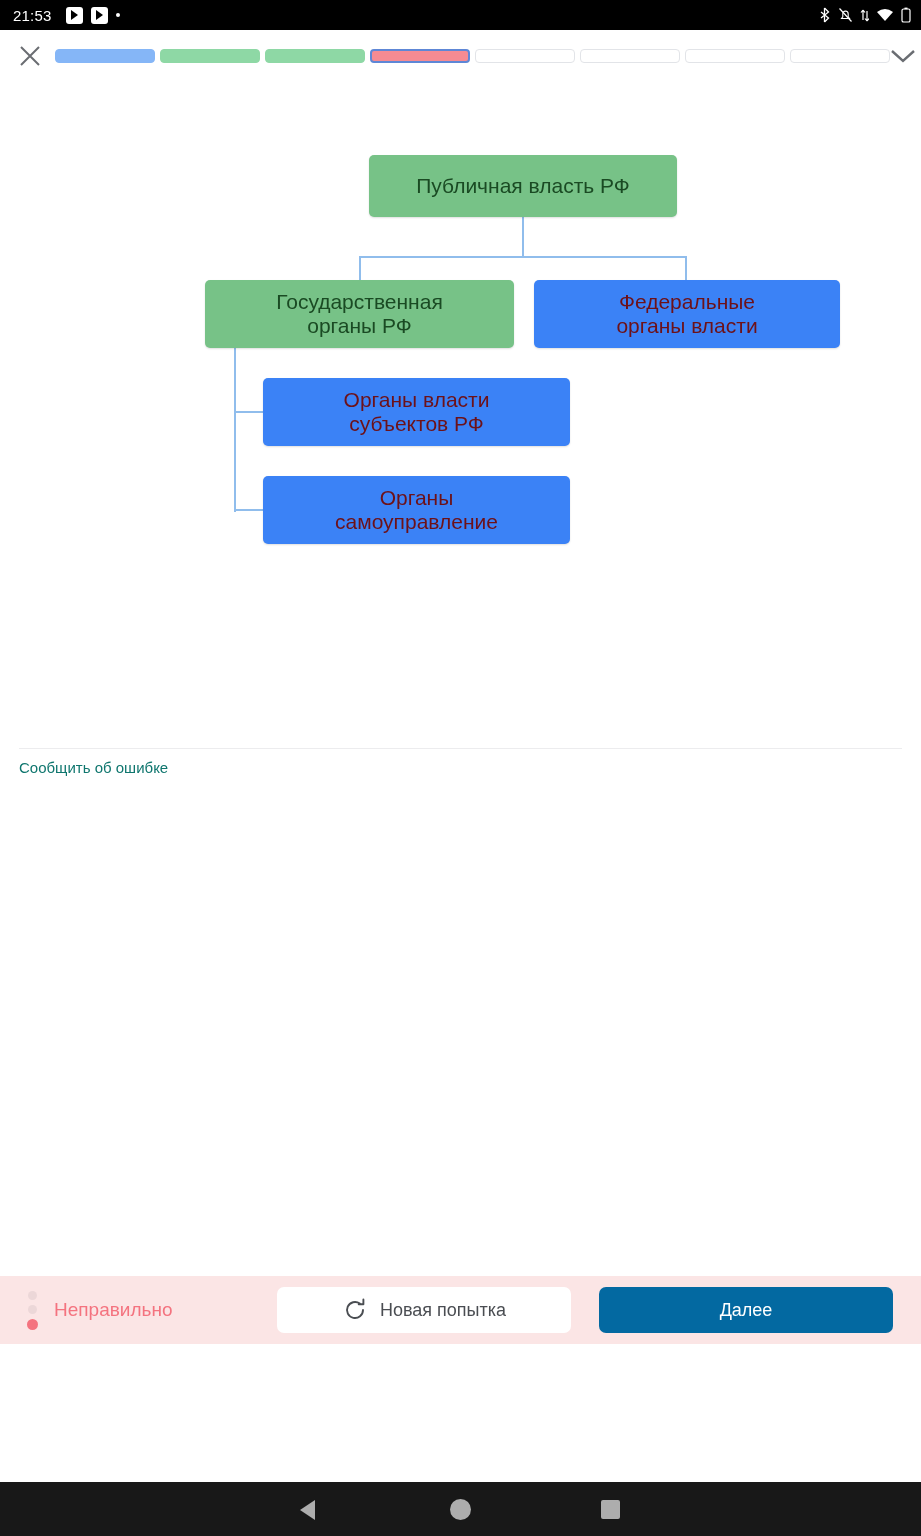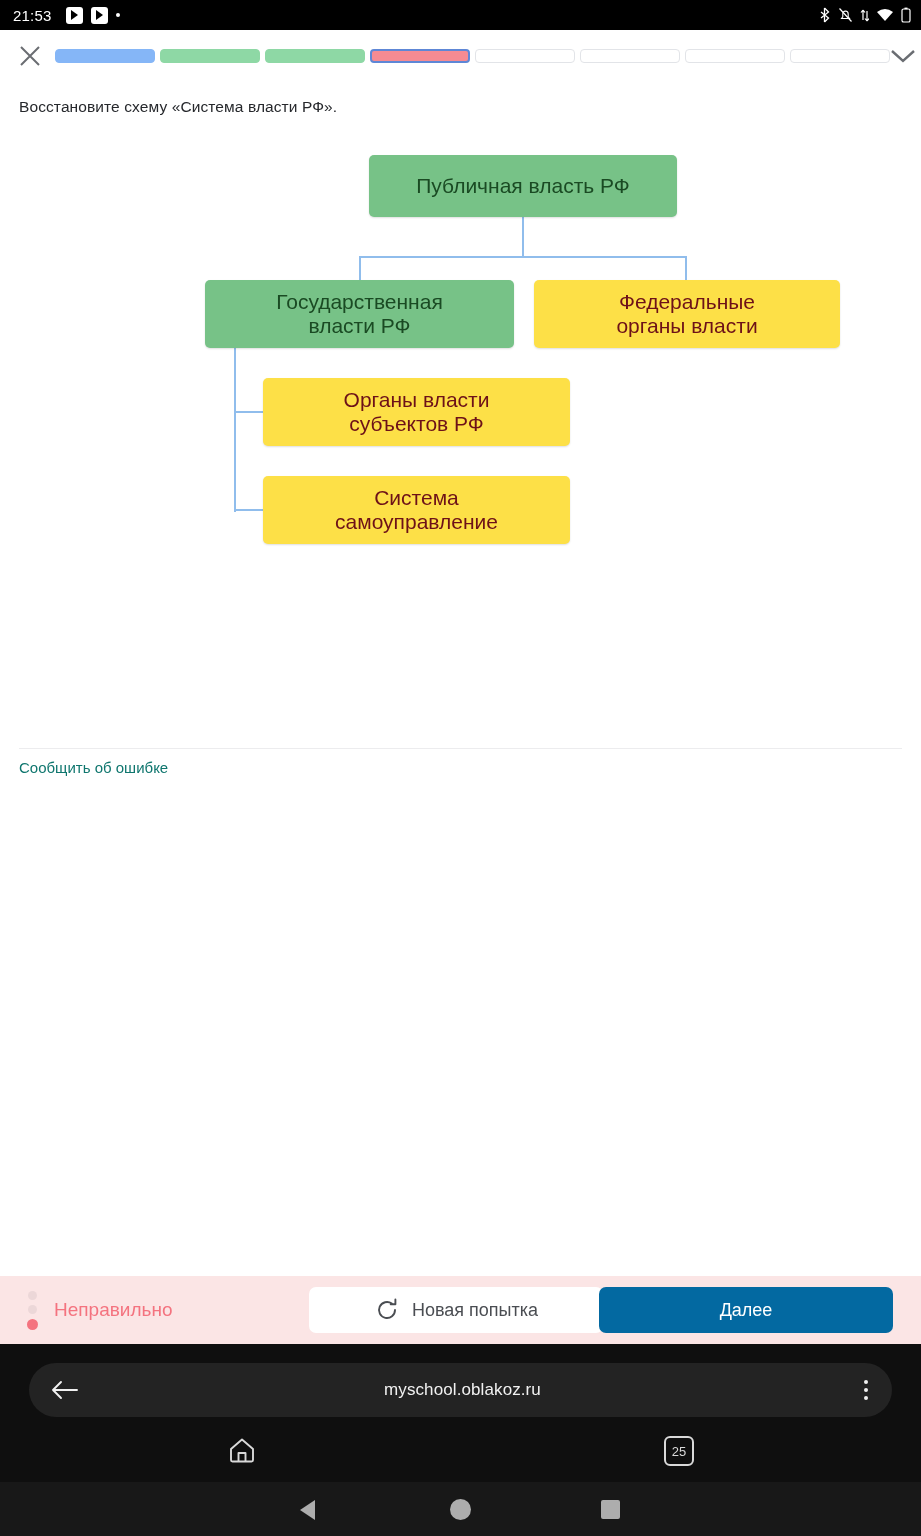--- a/index.html
+++ b/index.html
@@ -70,21 +70,21 @@
   }
   .node {
     position:absolute;
     display:flex; align-items:center; justify-content:center;
     text-align:center; line-height:1.12;
     border-radius:5px;
     font-size:21px;
     box-shadow: 0 1px 2px rgba(0,0,0,0.13);
   }
   .node.green { background:#77c287; color:#1a4a23; }
-  .node.red   { background:#fde047; color:#6d1118; }
+  .node.red   { background:#3b82f6; color:#6d1118; }
 
   .conn { position:absolute; background:#90bdec; }
   .conn.v { width:2px; }
   .conn.h { height:2px; }
 
   
   .edge-slot {
     position:absolute; right:-12px; top:460px;
     width:26px; height:250px;
     border:1px solid #e8e8ea; border-radius:8px; background:#fff;
@@ -108,21 +108,21 @@
   }
   .dots-ind {
     margin-left:27px; display:flex; flex-direction:column; align-items:center; gap:5px;
   }
   .dots-ind .d { width:9px; height:9px; border-radius:50%; background:#ecd7d8; }
   .dots-ind .d.on { background:#f4737f; width:11px; height:11px; }
   .verdict {
     margin-left:16px; font-size:19px; color:#f4737f;
   }
   .btn-retry {
-    position:absolute; left:309px; top:1287px;
+    position:absolute; left:277px; top:1287px;
     width:294px; height:46px; border-radius:7px;
     background:#fff; border:none;
     display:flex; align-items:center; justify-content:center; gap:12px;
     font-size:18px; color:#4a4d52;
     font-family:"Liberation Sans", sans-serif;
     cursor:pointer;
   }
   .btn-next {
     position:absolute; left:599px; top:1287px;
     width:294px; height:46px; border-radius:7px;
@@ -232,54 +232,53 @@
       <span class="seg"></span>
       <span class="seg"></span>
     </div>
     <div class="chev-down">
       <svg width="26" height="16" viewBox="0 0 26 16">
         <path d="M2 3 L13 13 L24 3" stroke="#6a6d72" stroke-width="2.4" fill="none"></path>
       </svg>
     </div>
   </div>
 
-  <div class="question">Восстановите схему «Система власти РФ».</div>
 
   <div class="diagram">
 
     <div class="conn v" style="left:507px; top:86px; height:42px;"></div>
     <div class="conn h" style="left:344px; top:126px; width:328px;"></div>
     <div class="conn v" style="left:344px; top:126px; height:30px;"></div>
     <div class="conn v" style="left:670px; top:126px; height:30px;"></div>
 
     <div class="conn v" style="left:219px; top:218px; height:164px;"></div>
     <div class="conn h" style="left:219px; top:281px; width:30px;"></div>
     <div class="conn h" style="left:219px; top:379px; width:30px;"></div>
 
     <div class="node green" style="left:354px; top:25px; width:308px; height:62px;">
       <span>Публичная власть РФ</span>
     </div>
 
     <div class="node green" style="left:190px; top:150px; width:309px; height:68px; white-space:pre-line;">
       <span>Государственная
-власти РФ</span>
+органы РФ</span>
     </div>
 
     <div class="node red" style="left:519px; top:150px; width:306px; height:68px; white-space:pre-line;">
       <span>Федеральные
 органы власти</span>
     </div>
 
     <div class="node red" style="left:248px; top:248px; width:307px; height:68px; white-space:pre-line;">
       <span>Органы власти
 субъектов РФ</span>
     </div>
 
     <div class="node red" style="left:248px; top:346px; width:307px; height:68px; white-space:pre-line;">
-      <span>Система
+      <span>Органы
 самоуправление</span>
     </div>
 
     <div class="edge-slot"></div>
   </div>
 
   <div class="report-sep"></div>
   <div class="report-link">Сообщить об ошибке</div>
 
   <div class="resultbar">
@@ -294,46 +293,20 @@
   <button class="btn-retry">
     <svg width="26" height="26" viewBox="0 0 26 26">
       <path d="M21 13 a8 8 0 1 1 -3.2 -6.4" stroke="#4a4d52" stroke-width="1.9" fill="none" stroke-linecap="round"></path>
       <path d="M21.4 2.5 L21.4 7.2 L16.7 7.2" stroke="#4a4d52" stroke-width="1.9" fill="none" stroke-linecap="round" stroke-linejoin="round"></path>
     </svg>
     <span>Новая попытка</span>
   </button>
 
   <button class="btn-next">Далее</button>
 
-  <div class="browserbar">
-    <div class="url-pill">
-      <span class="url-back">
-        <svg width="28" height="22" viewBox="0 0 28 22">
-          <path d="M26 11 L2 11 M10 3 L2 11 L10 19" stroke="#f1f1f1" stroke-width="1.9" fill="none" stroke-linecap="round" stroke-linejoin="round"></path>
-        </svg>
-      </span>
-      <span class="url-text">myschool.oblakoz.ru</span>
-      <span class="url-menu">
-        <i></i>
-          <i></i>
-          <i></i>
-      </span>
-    </div>
-    <div class="bb-row">
-      <span class="bb-home">
-        <svg width="32" height="32" viewBox="0 0 32 32">
-          <path d="M5 15 L16 5.5 L27 15 V26 a1.5 1.5 0 0 1 -1.5 1.5 H6.5 A1.5 1.5 0 0 1 5 26 Z" stroke="#d9d9d9" stroke-width="1.9" fill="none" stroke-linejoin="round"></path>
-          <path d="M12.5 27.5 V19 h7 v8.5" stroke="#d9d9d9" stroke-width="1.9" fill="none" stroke-linejoin="round"></path>
-        </svg>
-      </span>
-      <span class="bb-tabs">
-        <span>25</span>
-      </span>
-    </div>
-  </div>
 
   <div class="navbar">
     <span class="nav-back"></span>
     <span class="nav-home"></span>
     <span class="nav-recent"></span>
   </div>
 
 </div>
 
 </body></html>

